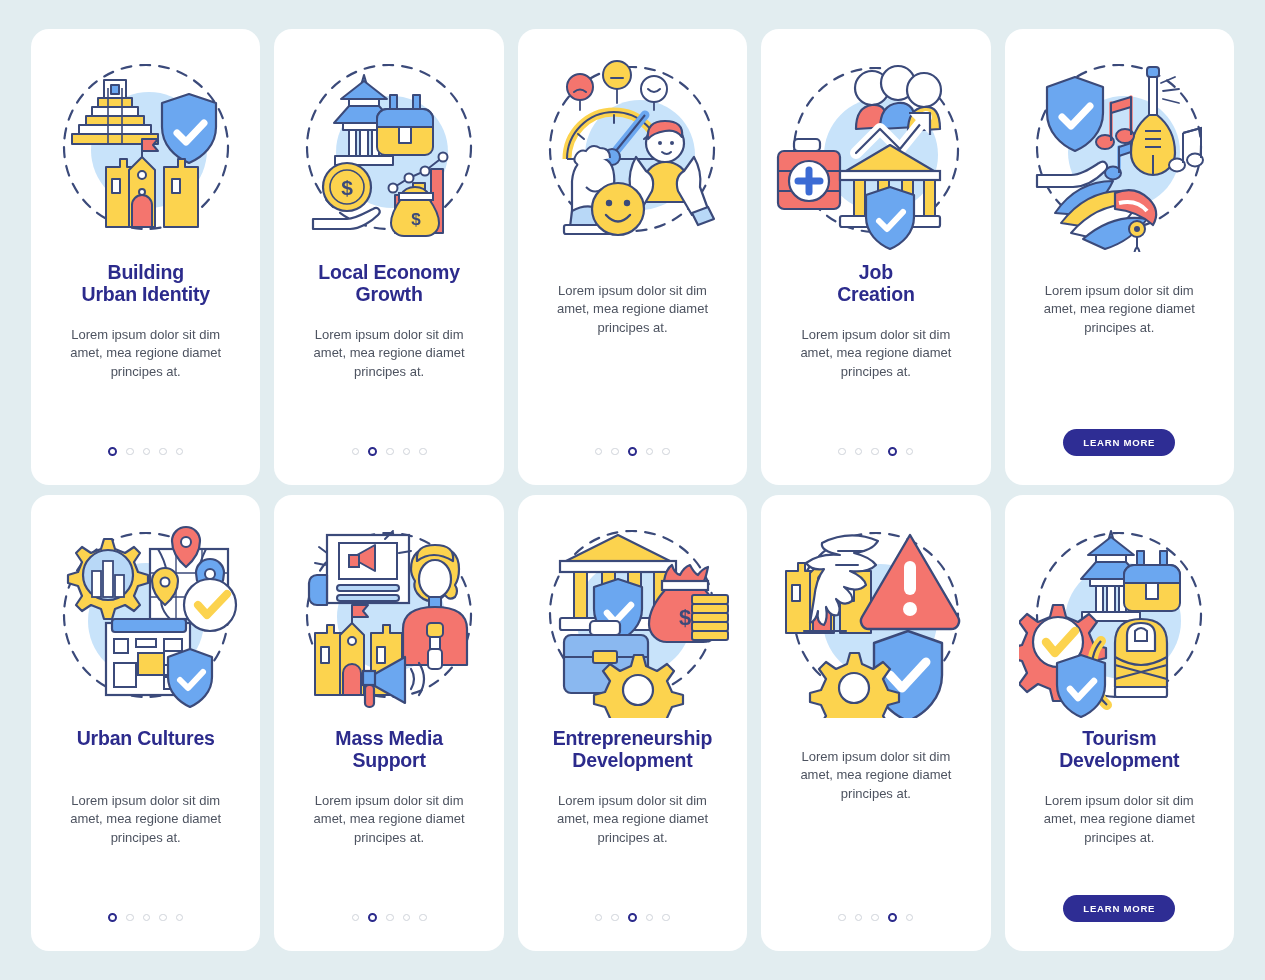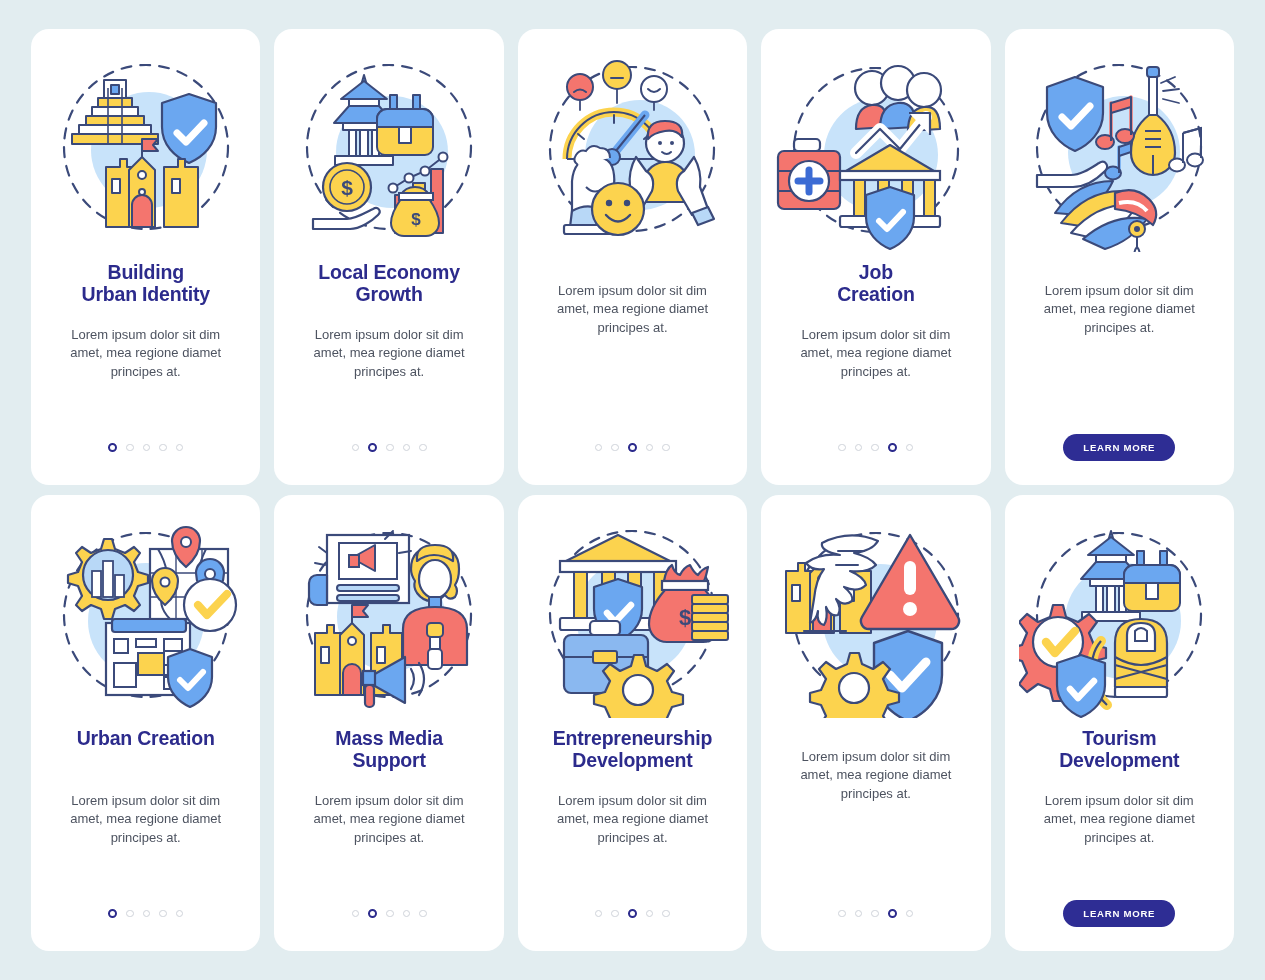--- a/index.html
+++ b/index.html
@@ -59,21 +59,21 @@
     line-height: 1.42;
     padding: 0 26px;
     margin-top: 20px;
     max-width: 212px;
   }
   .footer {
     position: absolute;
     left: 0; right: 0;
     bottom: 29px;
     display: flex;
-    align-items: center;
+    align-items: flex-end;
     justify-content: center;
     height: 17px;
   }
   .dots { display: flex; gap: 9px; align-items: center; }
   .dot {
     width: 7.5px; height: 7.5px;
     border-radius: 50%;
     border: 1.6px solid #cfd3da;
     background: #fff;
   }
@@ -418,21 +418,21 @@
           <rect x="100" y="152" width="24" height="10"></rect>
           <rect x="118" y="164" width="20" height="12"></rect>
         </g>
         <rect x="92" y="140" width="26" height="22" fill="#fcd34e" stroke="#3b4a7a" stroke-width="2"></rect>
 
         <path d="M144 136 l22 8 v20 c0 15 -11 25 -22 30 c-11 -5 -22 -15 -22 -30 v-20 z" fill="#6ba7f0" stroke="#3b4a7a" stroke-width="2.2" stroke-linejoin="round"></path>
         <path d="M134 167 l8 8 l15 -16" fill="none" stroke="#fff" stroke-width="6" stroke-linecap="round" stroke-linejoin="round"></path>
       </svg>
     </div>
     <div class="card-title">
-      <span>Urban Creation</span>
+      <span>Urban Cultures</span>
     </div>
     <div class="card-body">Lorem ipsum dolor sit dim amet, mea regione diamet principes at.</div>
     <div class="footer">
       <div class="dots">
         <span class="dot active"></span>
         <span class="dot"></span>
         <span class="dot"></span>
         <span class="dot"></span>
         <span class="dot"></span>
       </div>

